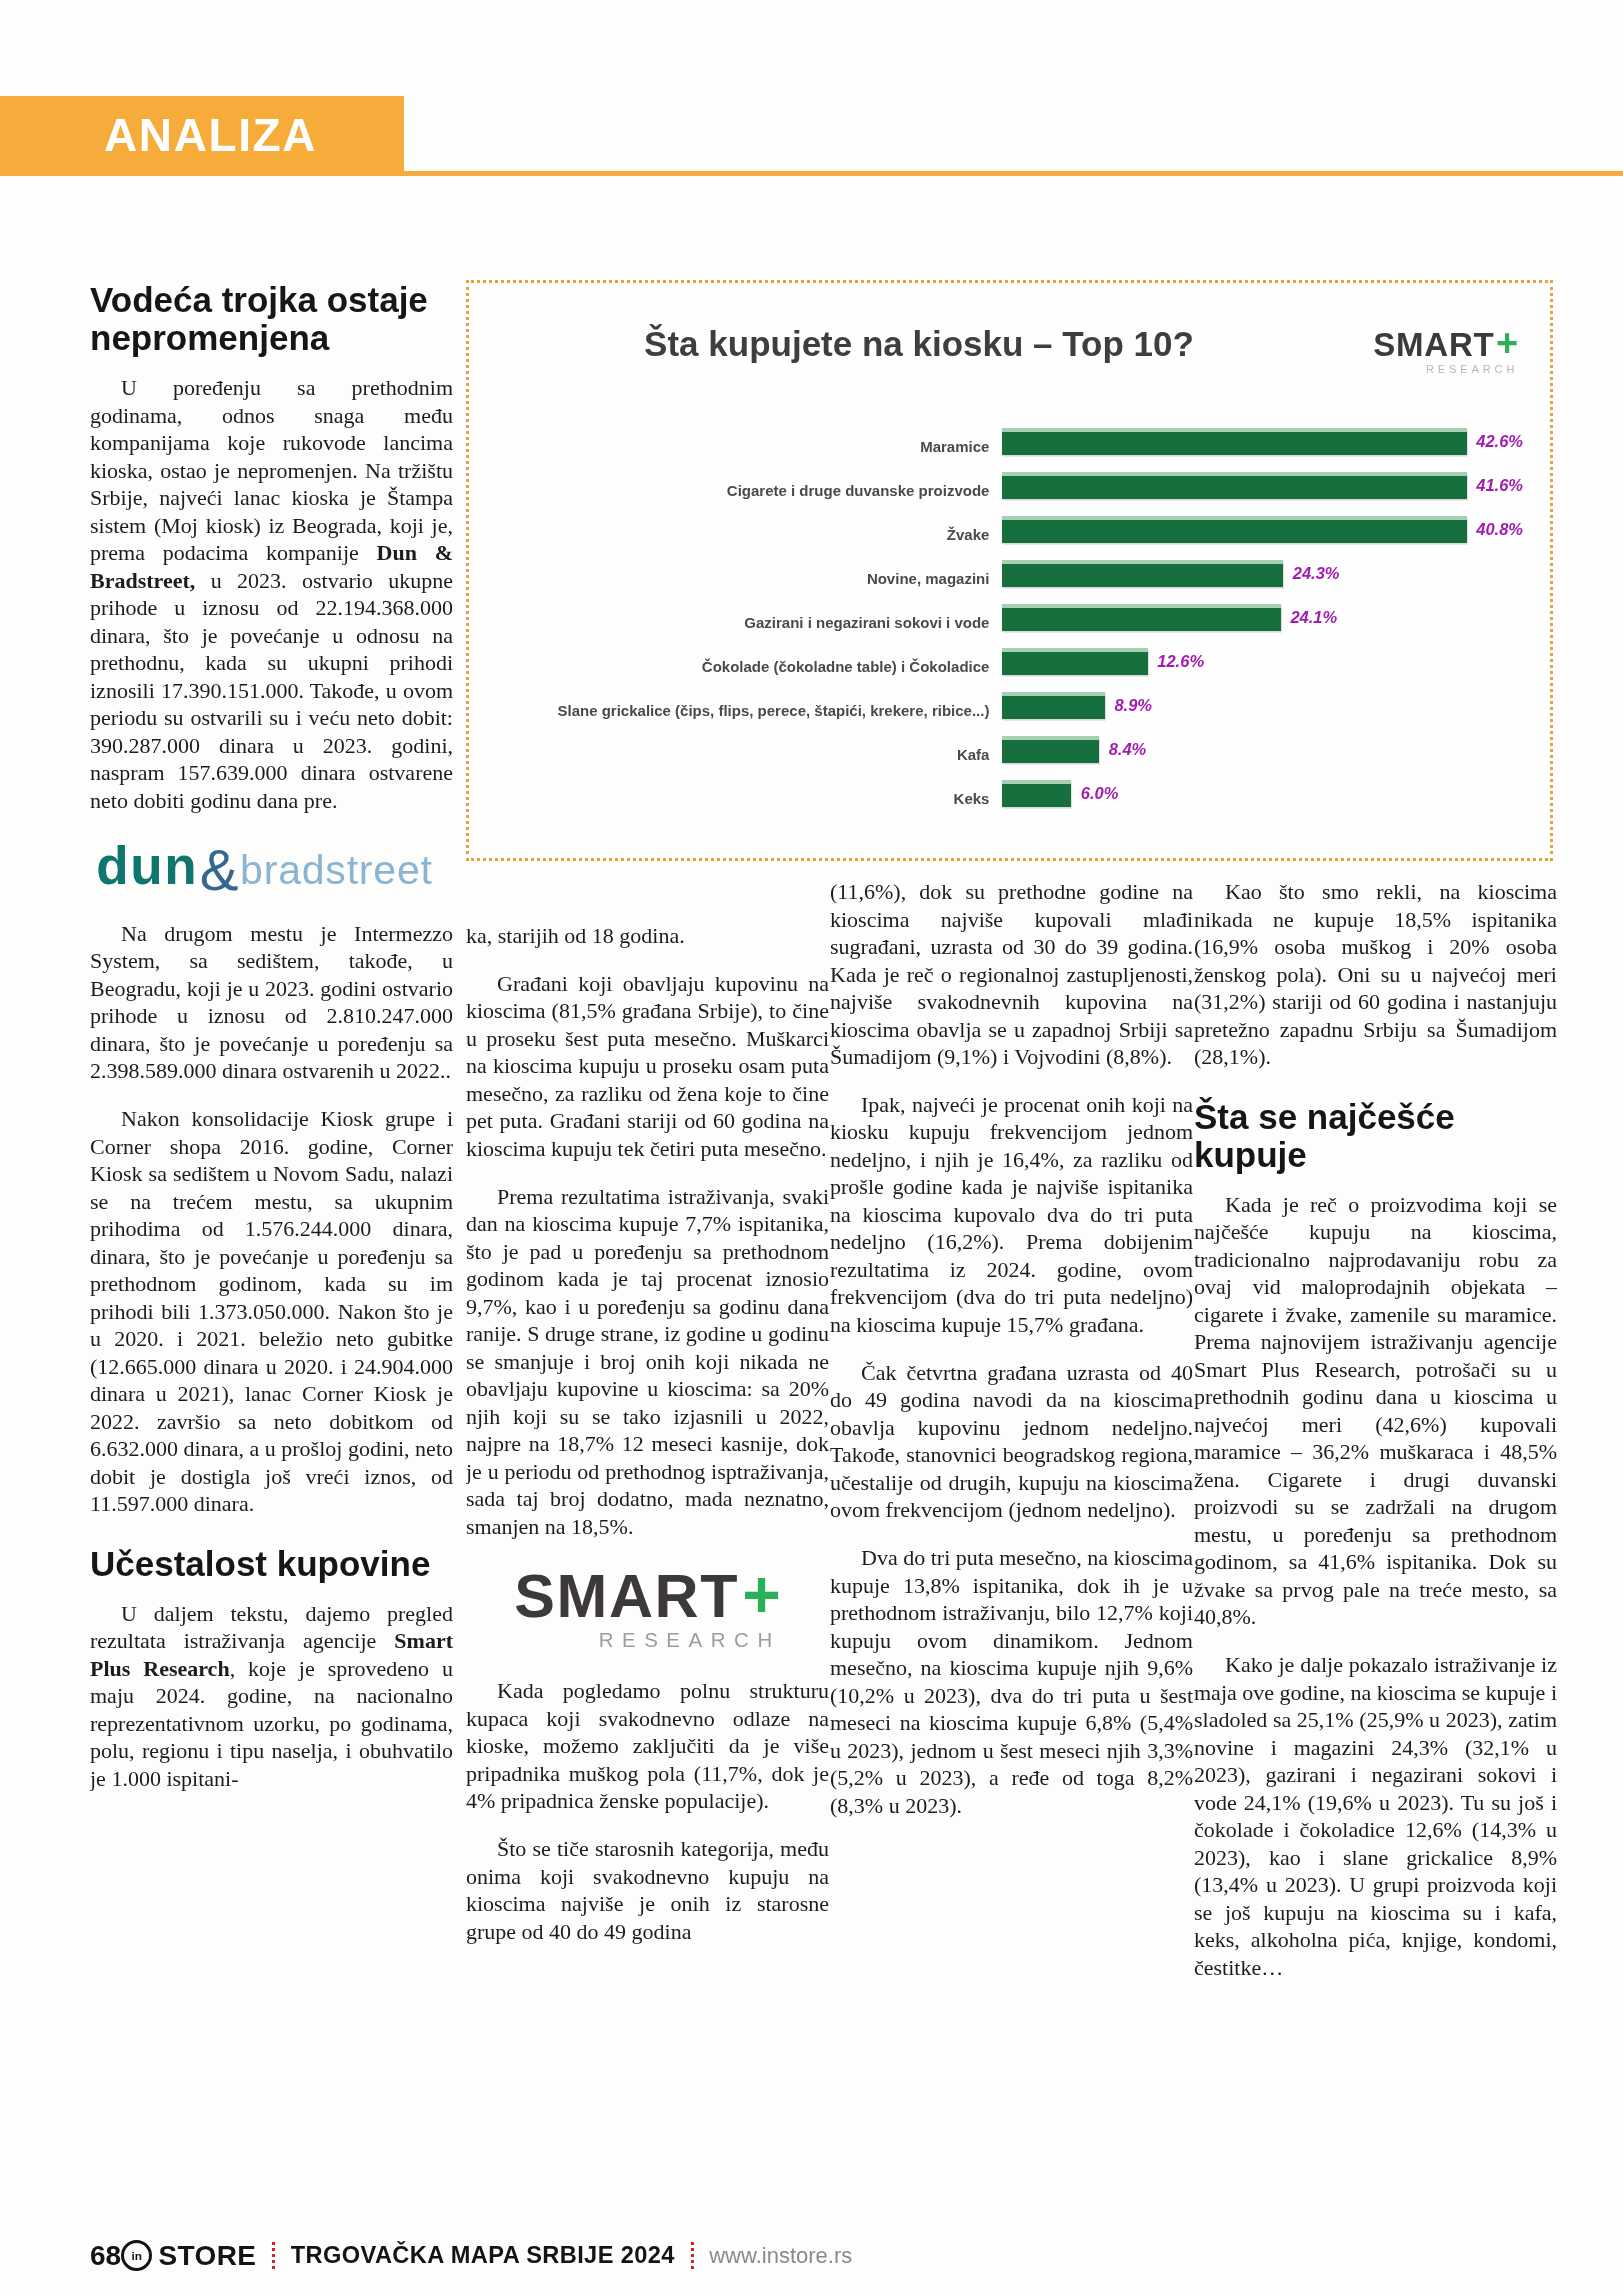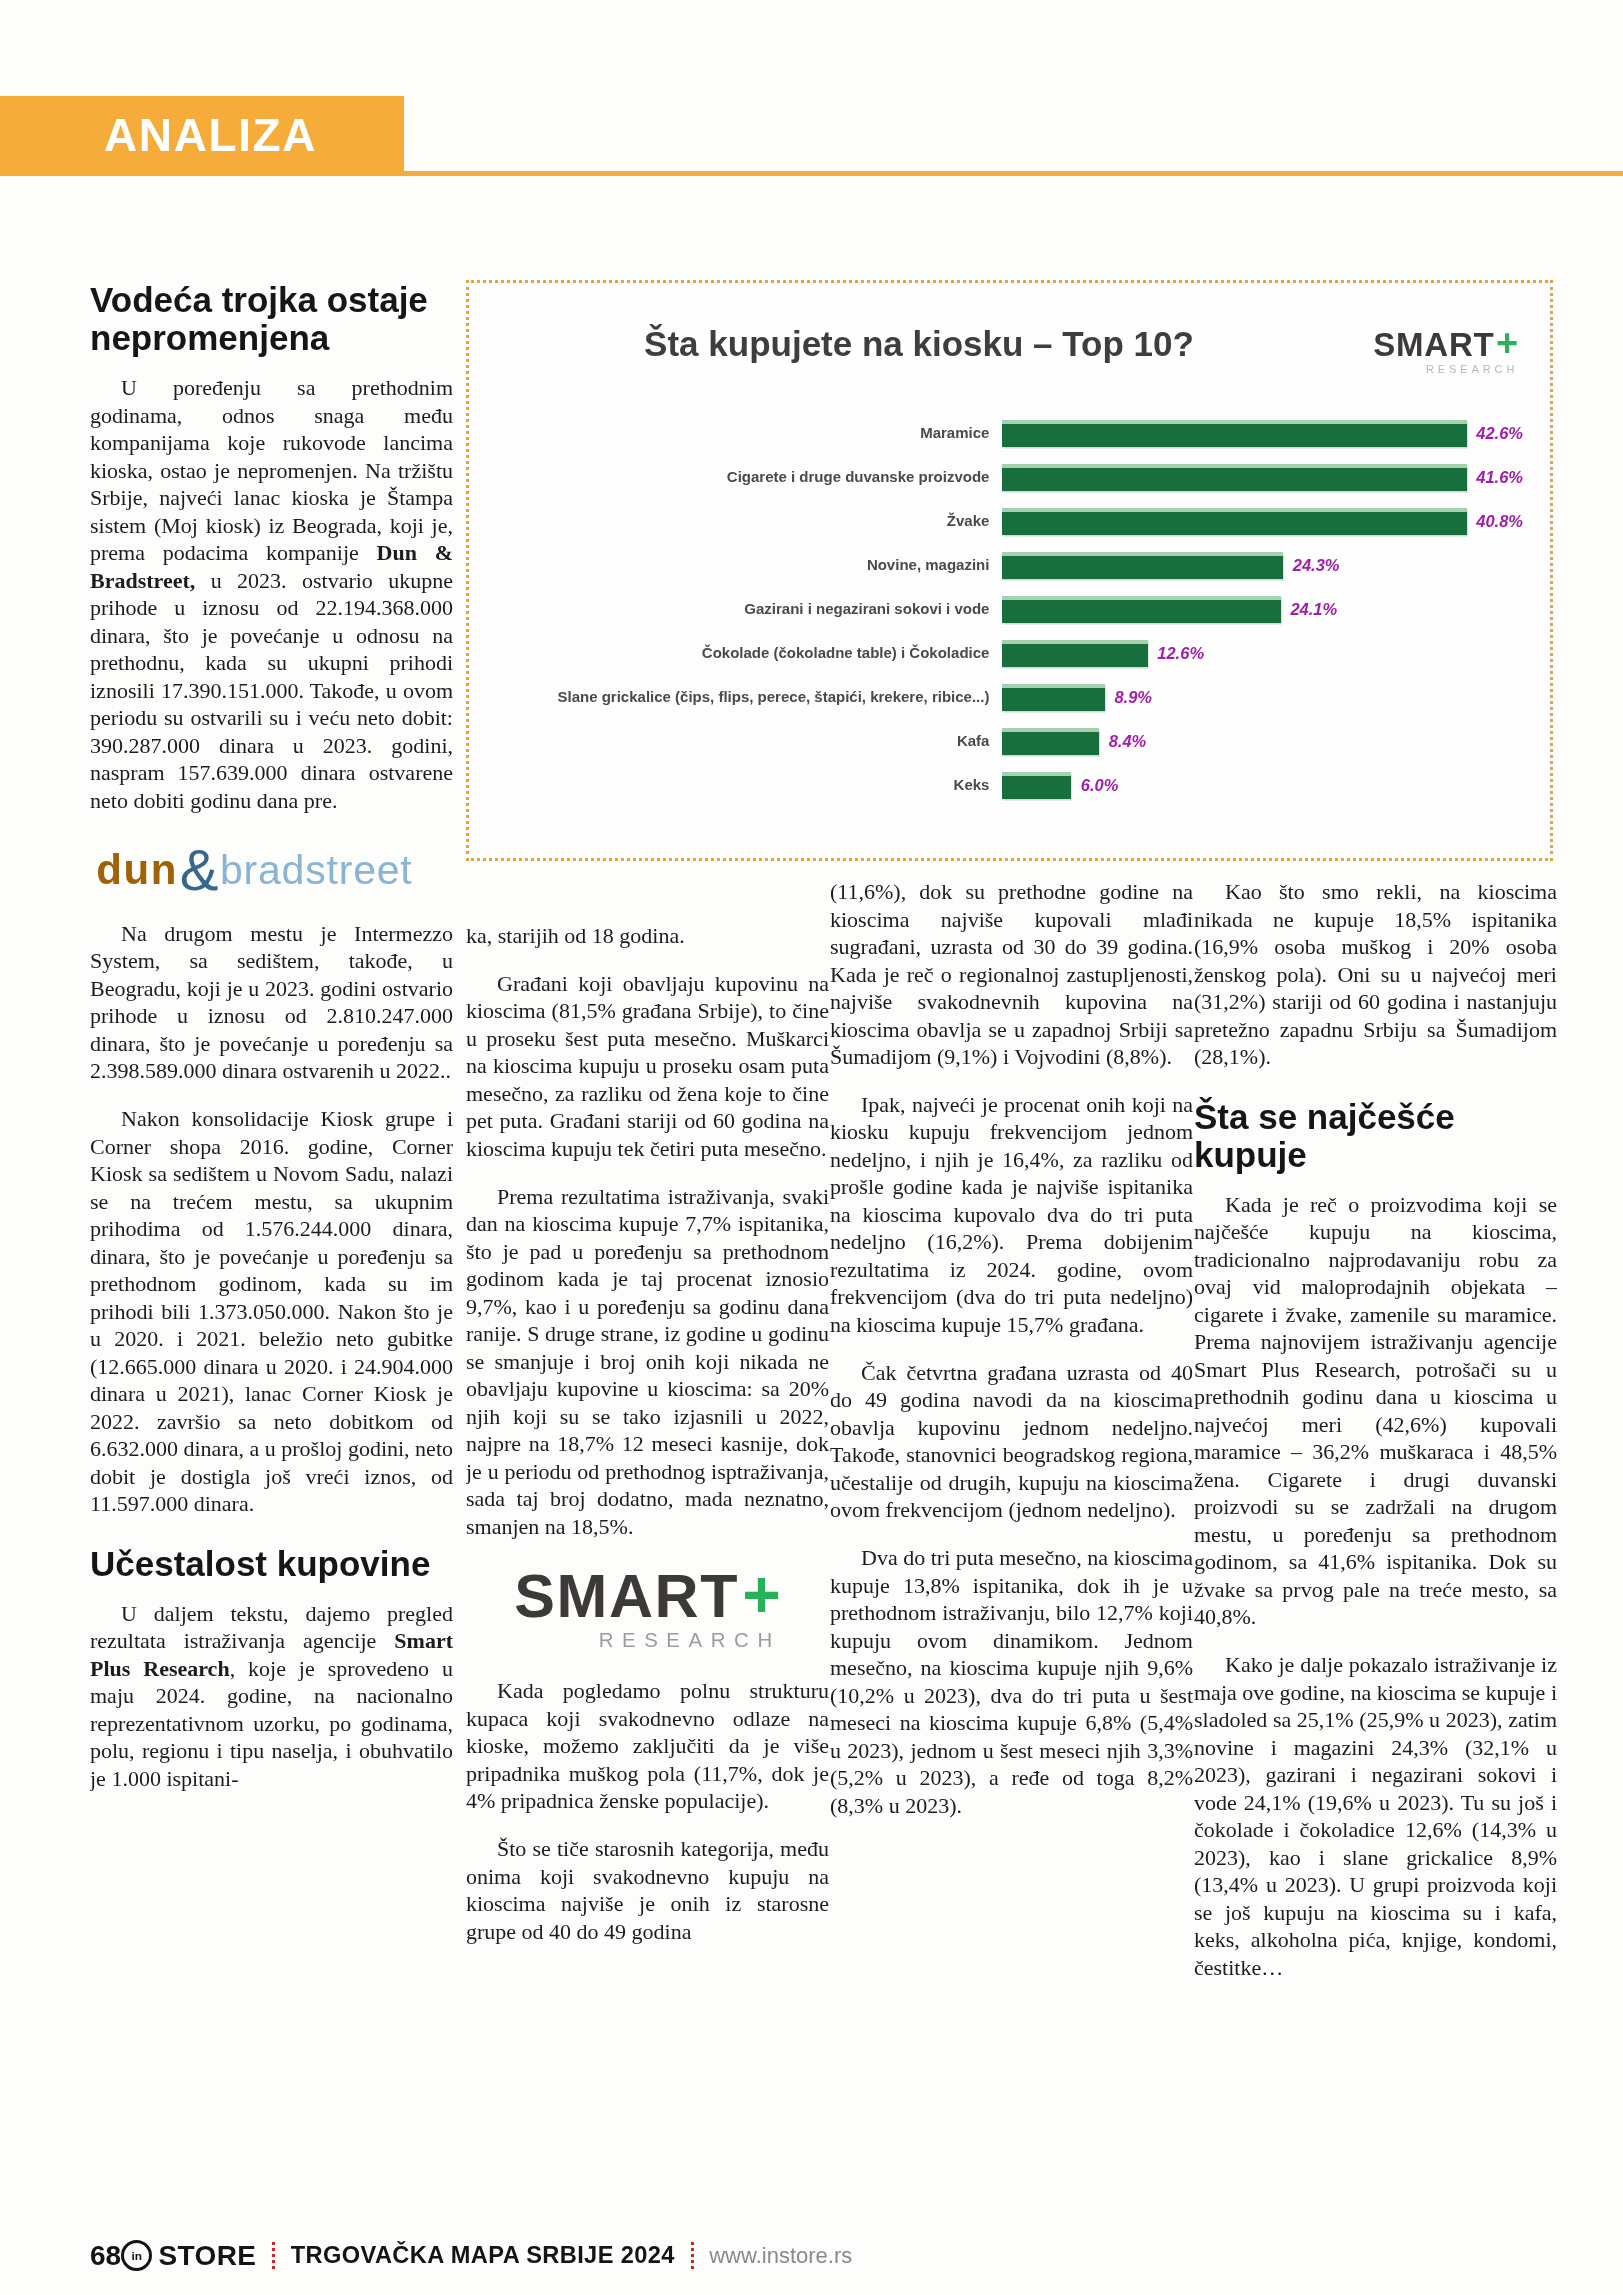--- a/index.html
+++ b/index.html
@@ -22,21 +22,21 @@
                font-family:"Liberation Sans",sans-serif;font-weight:700;font-size:35px;
                color:#3e3e3e;}
   .smart-logo-sm{position:absolute;right:4.7px;top:0;text-align:right;line-height:1;}
   .smart-logo-sm .smart{font-family:"Liberation Sans",sans-serif;font-weight:800;
                         font-size:33px;color:#3d3939;letter-spacing:0.8px;}
   .smart-logo-sm .plus{font-family:"Liberation Sans",sans-serif;font-weight:800;
                        font-size:38px;color:#2fae5b;margin-left:1.6px;}
   .smart-logo-sm .research{font-family:"Liberation Sans",sans-serif;font-size:11px;
                            color:#b9b7b5;letter-spacing:3.9px;margin-top:2.4px;}
   .bars{margin-top:12.6px;}
-  .bar-row{display:flex;align-items:center;height:44px;}
+  .bar-row{display:flex;align-items:flex-end;height:44px;}
   .bar-label{width:506px;padding-right:12.6px;box-sizing:border-box;text-align:right;
              font-family:"Liberation Sans",sans-serif;font-weight:700;font-size:15px;
              color:#4a4a4a;line-height:16.5px;}
   .bar-track{flex:1;display:flex;align-items:center;}
   .bar{height:27px;background:linear-gradient(180deg,#a7cfb2 0 15%,#166f3c 15%);
        box-shadow:0.8px 1.6px 0 rgba(0,0,0,0.15);}
   .bar-value{margin-left:9.4px;font-family:"Liberation Sans",sans-serif;font-weight:700;
              font-size:16.5px;color:#a21caf;white-space:nowrap;font-style:italic;}
 
   
@@ -48,21 +48,21 @@
   .col h2{margin:0 0 17.3px 0;font-family:"Liberation Sans",sans-serif;font-weight:700;
           font-size:35px;line-height:38px;color:#161616;}
   .col h2.mid{margin-top:27px;}
   .col p{margin:0 0 20.4px 0;font-size:22px;line-height:27.5px;text-align:justify;
          text-indent:31px;}
   .col p.noindent{text-indent:0;}
 
   
   .dnb-logo{margin:11px 0 27px 6.3px;font-family:"Liberation Sans",sans-serif;
             white-space:nowrap;line-height:1;}
-  .dnb-logo .dun{font-size:42px;font-weight:600;color:#a16207;letter-spacing:1.6px;text-align:right;}
+  .dnb-logo .dun{font-size:53px;font-weight:600;color:#0f766e;letter-spacing:1.6px;text-align:right;}
   .dnb-logo .amp{font-size:58px;font-weight:400;color:#36678e;position:relative;top:6.3px;
                  margin:0 1.6px;}
   .dnb-logo .bs{font-size:41px;font-weight:400;color:#8ab4d4;letter-spacing:0.8px;}
   .smart-logo-lg{margin:14px auto 27px auto;width:fit-content;text-align:right;line-height:1;}
   .smart-logo-lg .smart{font-family:"Liberation Sans",sans-serif;font-weight:800;
                         font-size:61px;color:#3d3939;letter-spacing:1.6px;}
   .smart-logo-lg .plus{font-family:"Liberation Sans",sans-serif;font-weight:800;
                        font-size:66px;color:#29b05a;margin-left:3.1px;}
   .smart-logo-lg .research{font-family:"Liberation Sans",sans-serif;font-size:20.4px;
                            color:#9c9c9c;letter-spacing:8.6px;margin-top:3.1px;}

